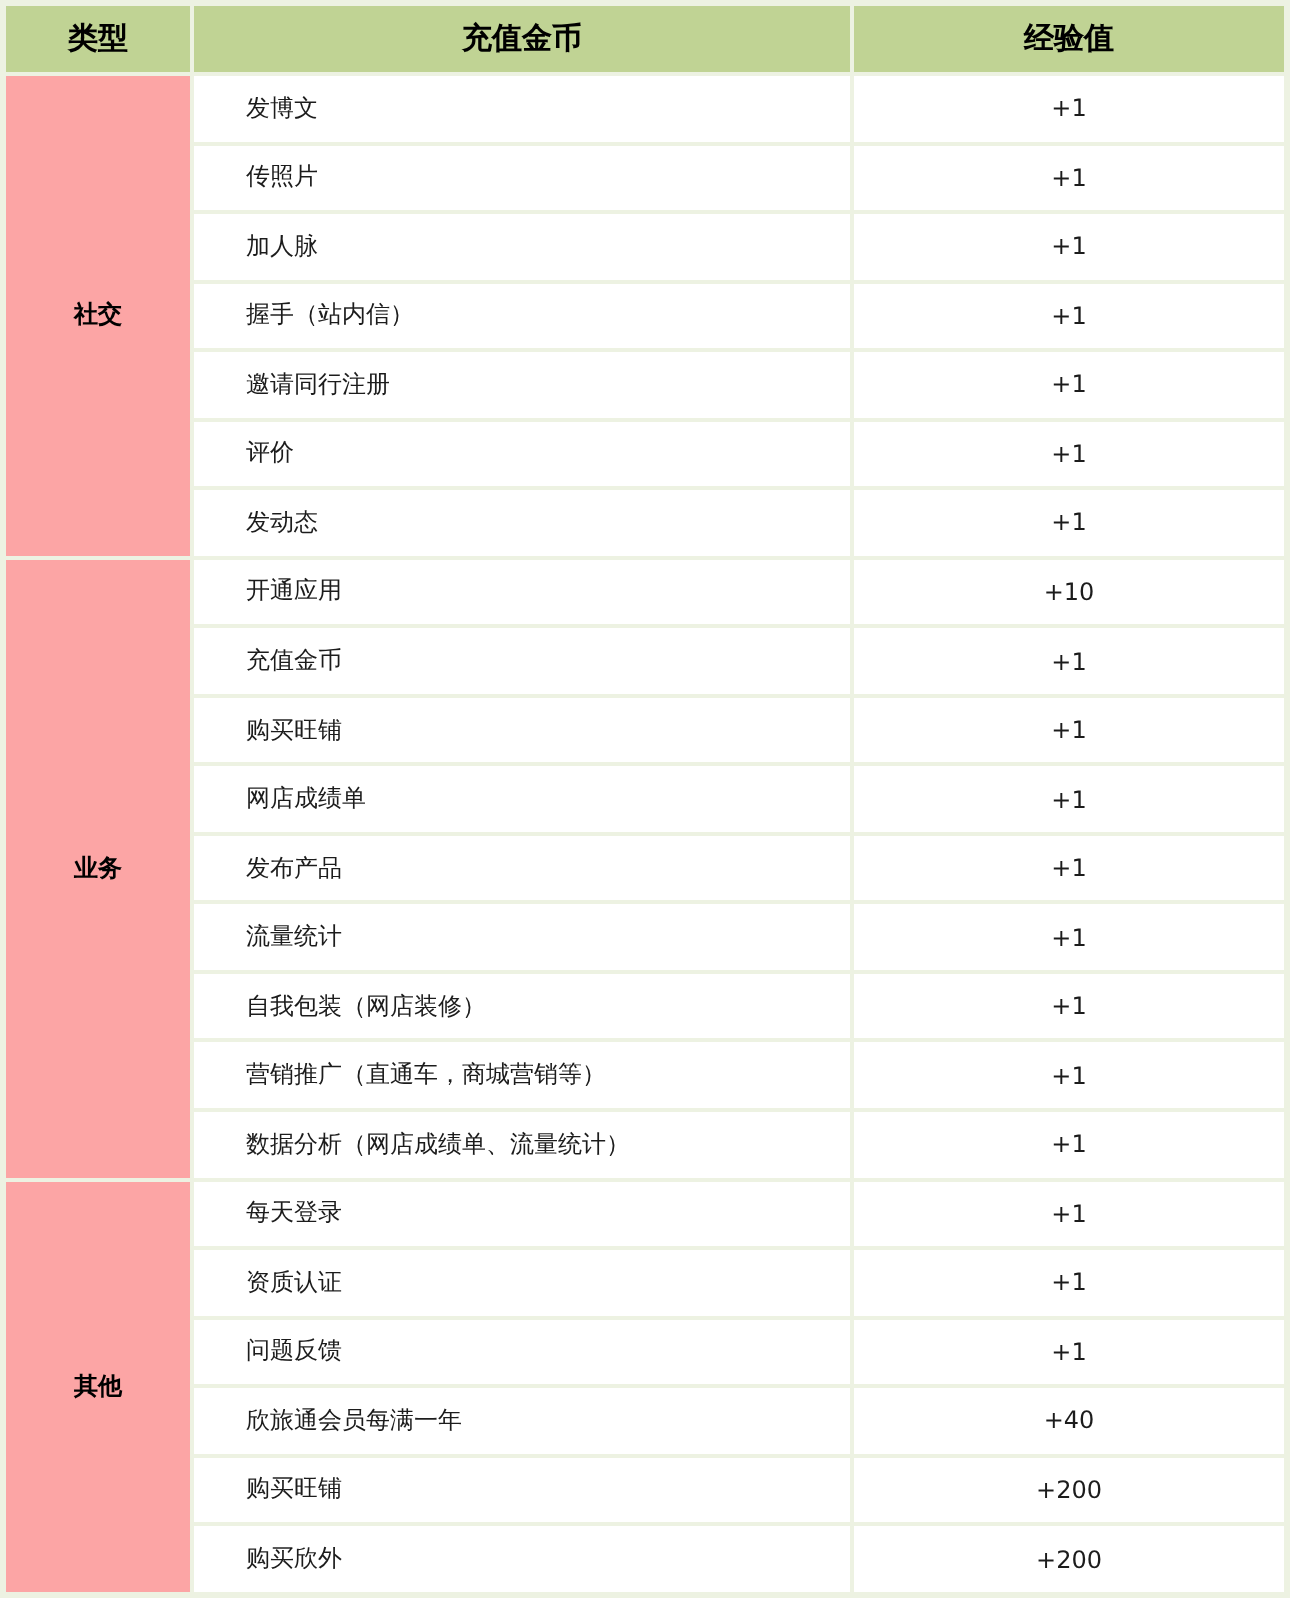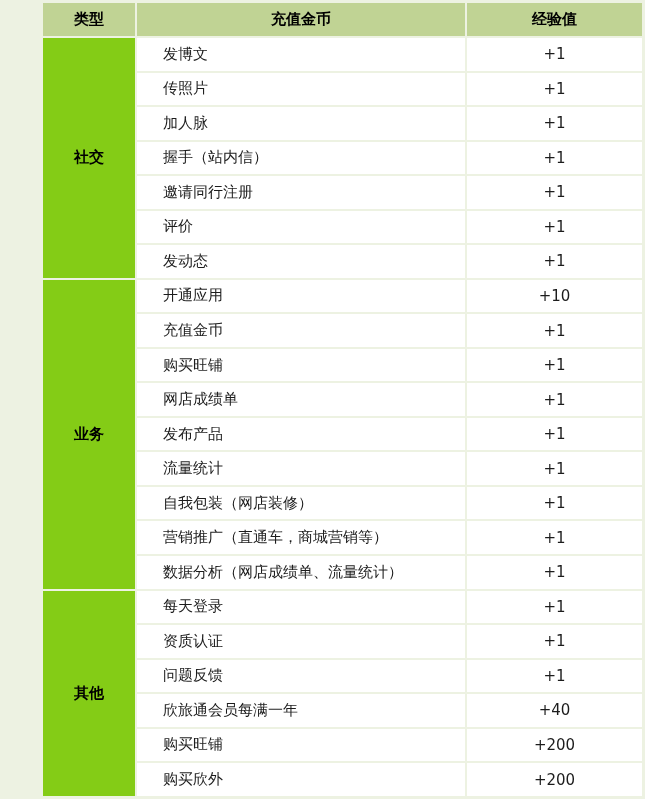--- a/index.html
+++ b/index.html
@@ -14,44 +14,43 @@
     box-sizing: border-box;
     background: #EDF2E2;
     padding: 1px;
   }
   table.exp-table {
     width: 100%;
     height: 100%;
     border-collapse: separate;
     border-spacing: 2px;
     table-layout: fixed;
-    padding-left: 40px;
   }
   col.col-type  { width: 92px; }
   col.col-action{ width: 328px; }
   col.col-value { width: auto; }
 
   th.header-cell {
     background: #C0D394;
     color: #000000;
     font-weight: bold;
     font-size: 15px;
     text-align: center;
     vertical-align: middle;
     height: 33px;
     padding: 0;
   }
   td {
-    font-size: 15px;
+    font-size: 12px;
     color: #1c1c1c;
     vertical-align: middle;
     padding: 0;
   }
   td.type-cell {
-    background: #84cc16;
+    background: #fca5a5;
     color: #000000;
     font-weight: bold;
     text-align: center;
   }
   td.action-cell {
     background: #ffffff;
     text-align: left;
     padding-left: 26px;
   }
   td.value-cell {

